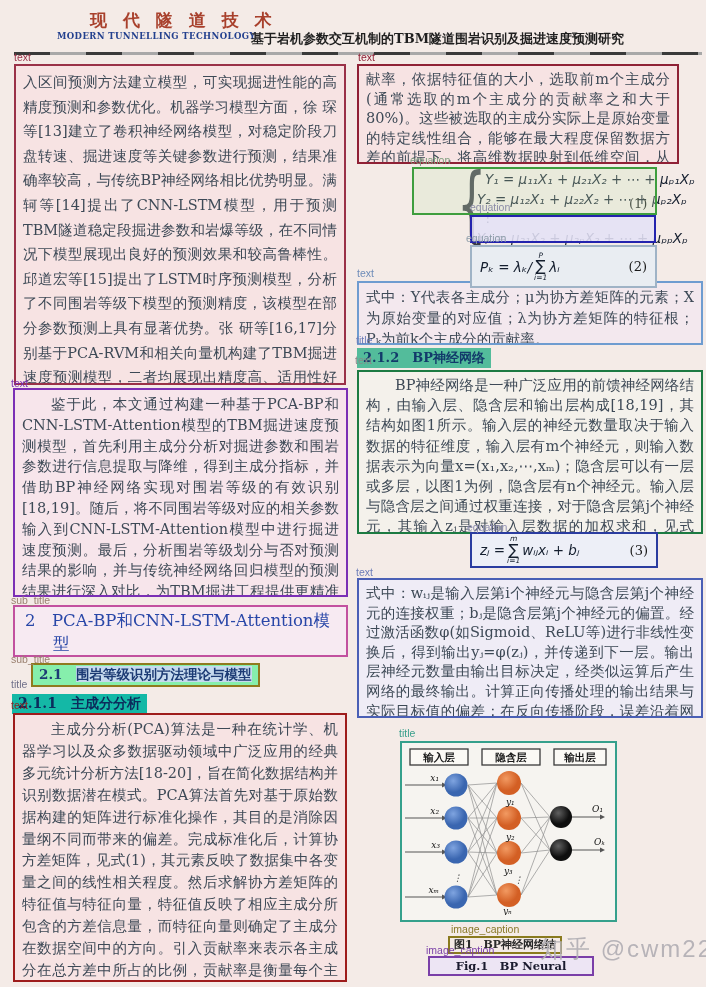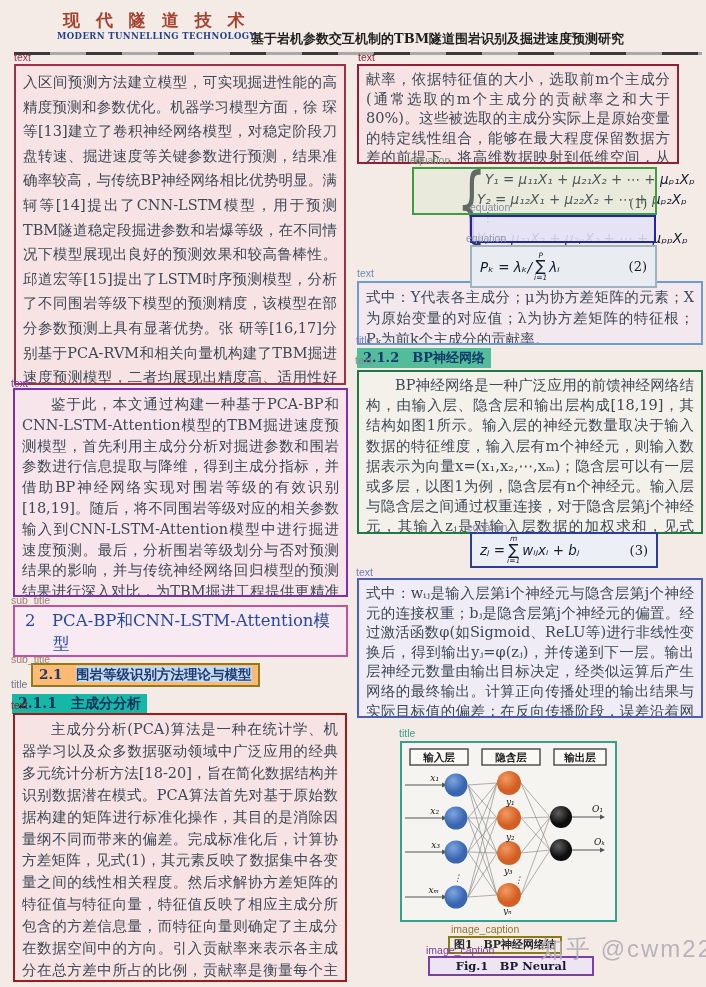--- a/index.html
+++ b/index.html
@@ -14,21 +14,21 @@
   
   .tag{position:absolute;font:10.5px "Liberation Sans",sans-serif;z-index:30;white-space:nowrap;}
   
   .pbox{border-style:solid;background:#F7E3E3;color:#3D4956;text-align:justify;
         font-size:14.5px;overflow:hidden;}
   .pbox p{margin:0;}
   .indent p{text-indent:2em;}
   
   .h2box{border:2.5px solid #C2519F;background:#F7EAF2;color:#2947A8;font-size:16.5px;
          line-height:23px;padding:2px 8px 0 38px;text-indent:-28px;overflow:hidden;}
-  .h21box{display:inline-block;border:2px solid #8F7A1E;background:#fdba74;padding:1px 6px;
+  .h21box{display:inline-block;border:2px solid #8F7A1E;background:#86efac;padding:1px 6px;
           font-size:13.5px;font-weight:bold;color:#1C3B74;white-space:nowrap;}
   .h21box .hl{background:#C6DAEE;}
   .h211box{display:inline-block;background:#14b8a6;color:#0C2C5C;font-weight:bold;
            font-size:14px;padding:1px 6px;white-space:nowrap;}
   .h212box{display:inline-block;background:#53BC9B;color:#123A6A;font-weight:bold;
            font-size:13px;padding:1px 6px;white-space:nowrap;}
   
   .eqline{position:absolute;font:italic 13.5px "DejaVu Sans",sans-serif;color:#141E2E;
           white-space:nowrap;z-index:3;}
   .eqnum{font-style:normal;font-family:"DejaVu Serif",serif;font-size:13px;color:#1A1A1A;}
@@ -51,21 +51,21 @@
              letter-spacing:2px;z-index:40;opacity:.92;white-space:nowrap;}
   svg text{font-family:"DejaVu Sans","Liberation Sans",sans-serif;}
   .svglabel{font-size:10.5px;font-weight:bold;fill:#1A1A1A;}
   .svgvar{font-size:9px;font-style:italic;fill:#111;font-family:"DejaVu Serif",serif;}
 </style>
 </head>
 <body>
 
 <div class="page">
 
-  <div class="abs logo-cn" style="left:63px;top:9px">现 代 隧 道 技 术</div>
+  <div class="abs logo-cn" style="left:90px;top:9px">现 代 隧 道 技 术</div>
   <div class="abs logo-en" style="left:57px;top:31px">MODERN TUNNELLING TECHNOLOGY</div>
   <div class="abs doc-title" style="left:251px;top:30px">基于岩机参数交互机制的TBM隧道围岩识别及掘进速度预测研究</div>
   <div class="abs rule" style="left:14px;top:52px;width:688px"></div>
 
   <span class="tag" style="left:14px;top:51px;color:#9A3148">text</span>
   <span class="tag" style="left:358px;top:51px;color:#8F2136">text</span>
   <span class="tag" style="left:11px;top:377px;color:#7B2FB5">text</span>
   <span class="tag" style="left:11px;top:594px;color:#9A8070">sub_title</span>
   <span class="tag" style="left:11px;top:653px;color:#9A8070">sub_title</span>
   <span class="tag" style="left:11px;top:678px;color:#70708A">title</span>

